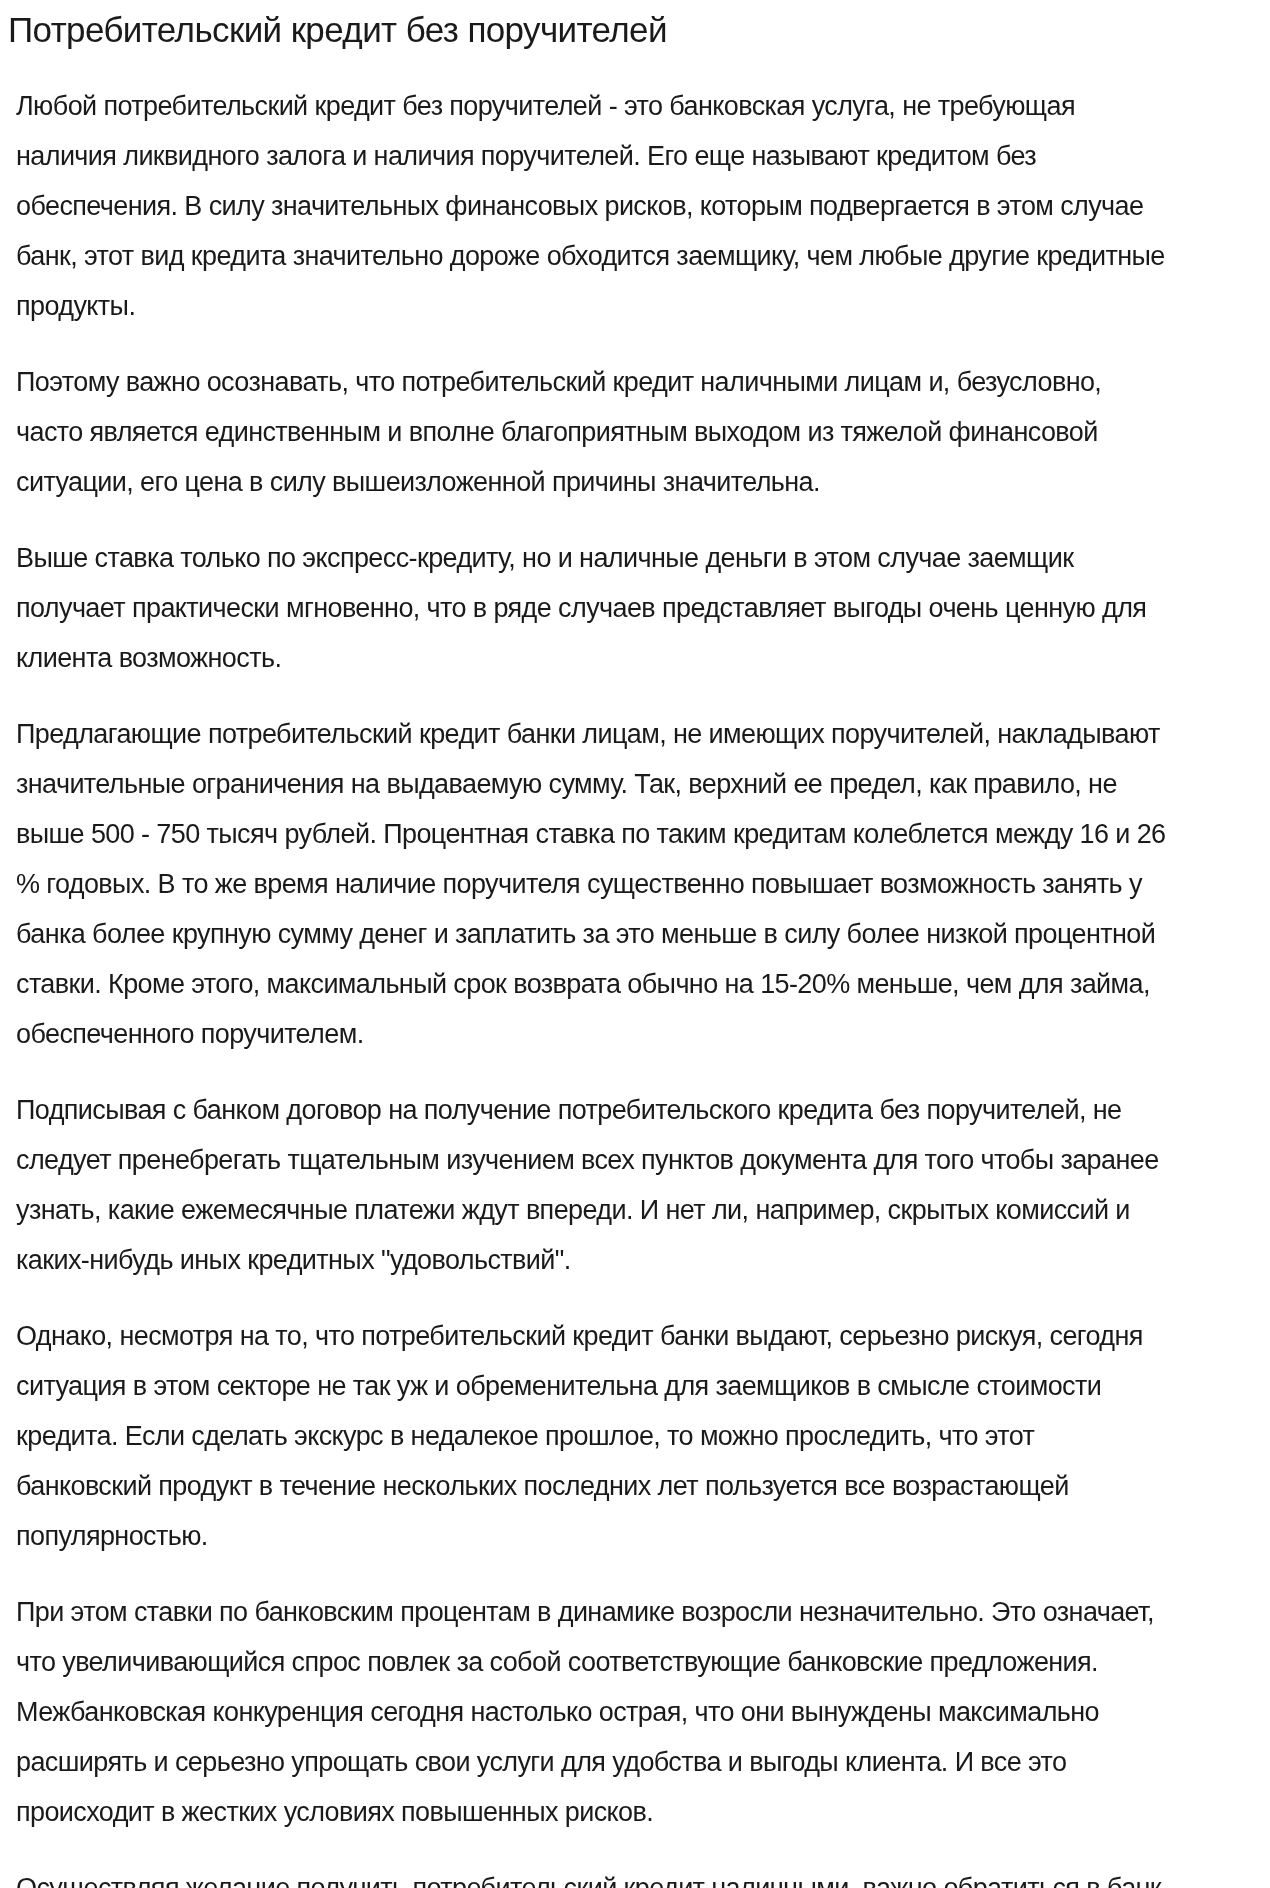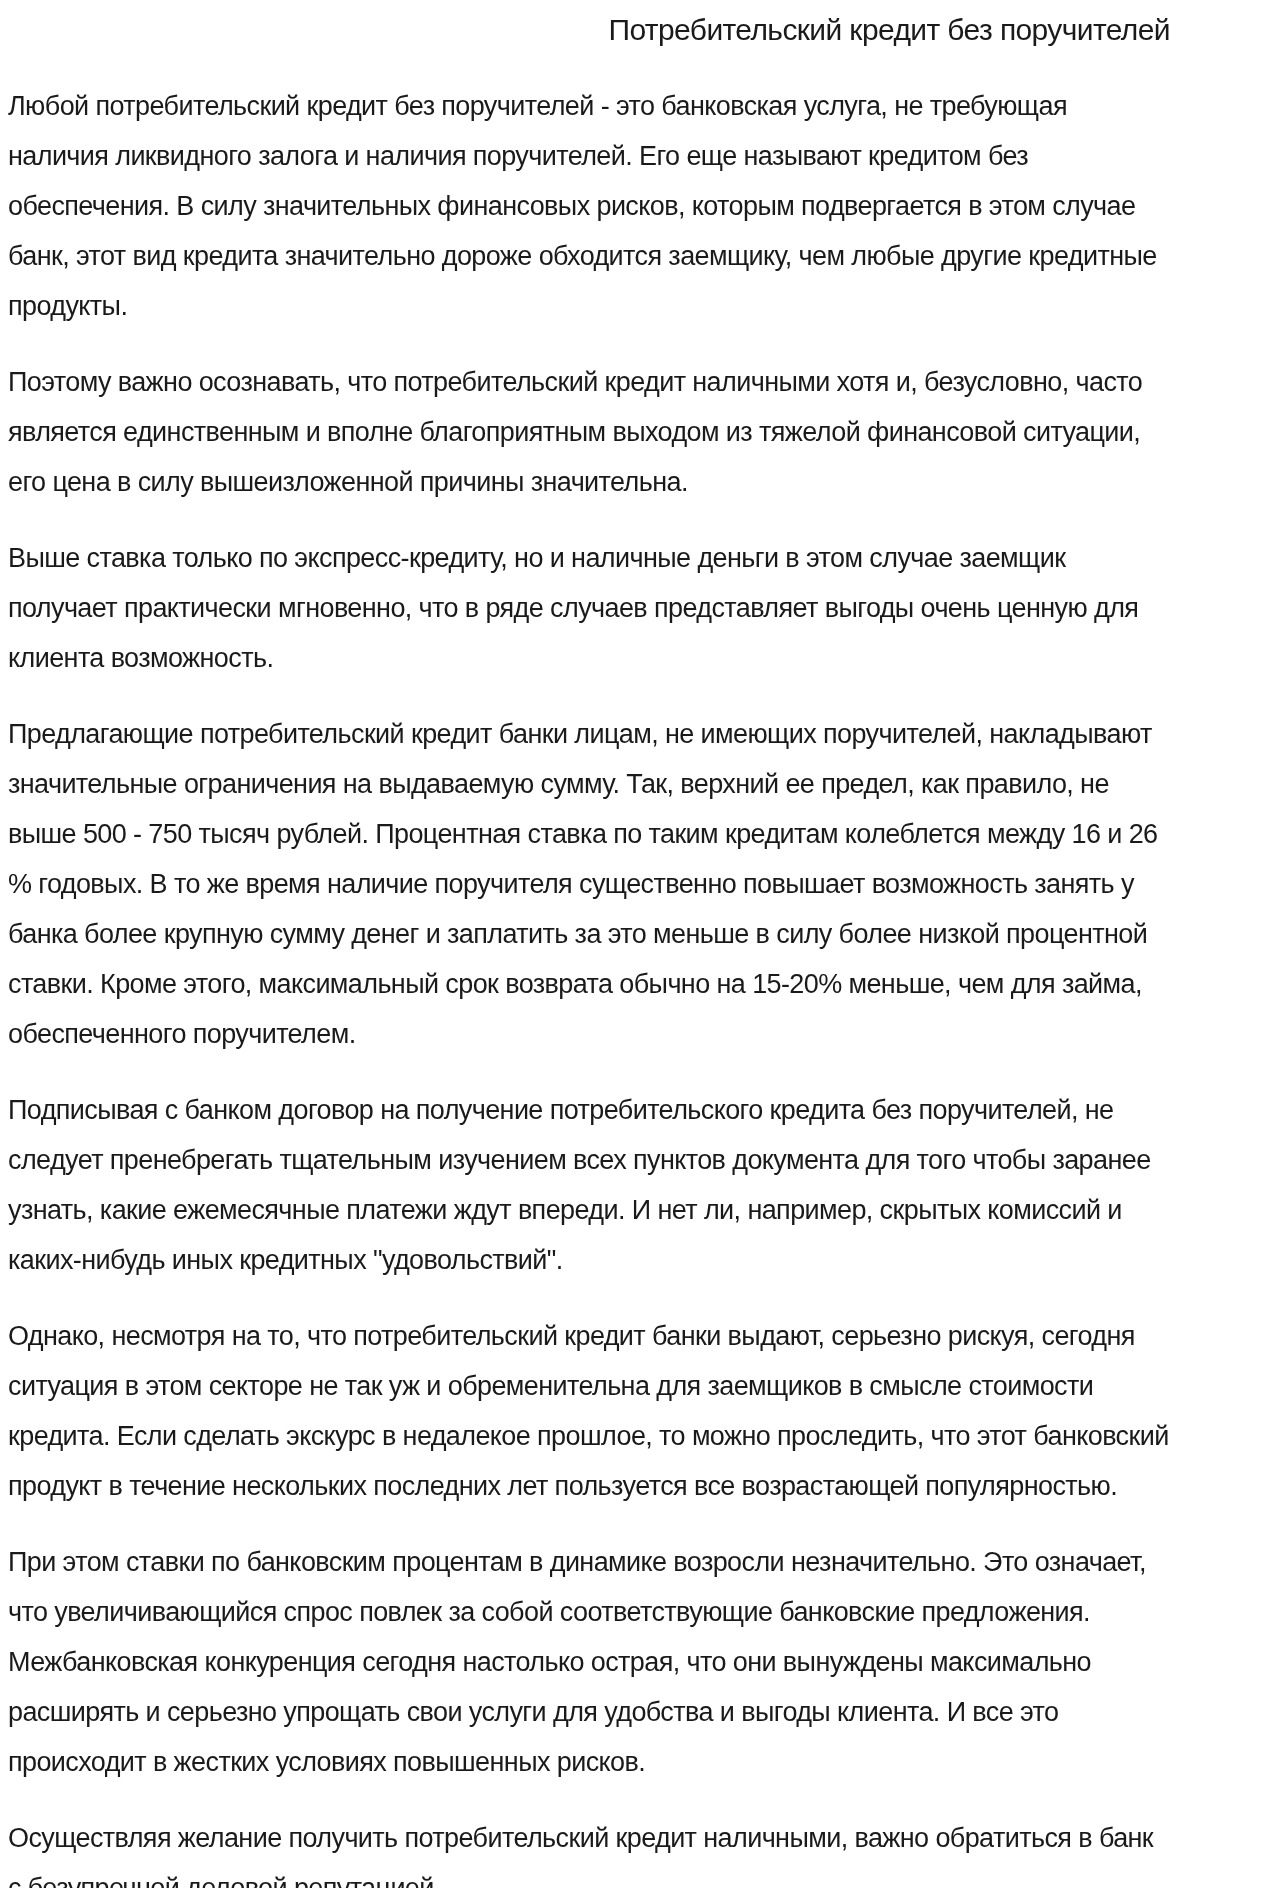--- a/index.html
+++ b/index.html
@@ -20,41 +20,40 @@
     background: #ffffff;
     font-family: "Liberation Sans", "DejaVu Sans", sans-serif;
     font-size: 27px;
     line-height: 50px;
     letter-spacing: -0.6px;
     color: #1a1a1a;
     -webkit-font-smoothing: antialiased;
   }
   .doc-title {
     margin: 0 0 26px 0;
-    font-size: 30px;
+    font-size: 35px;
     font-weight: 400;
     line-height: 50px;
-    text-align: right;
   }
   .doc-paragraph {
-    margin: 0 0 26px 0;
+    margin: 0 0 26px 8px;
   }
   .doc-paragraph:last-child {
     margin-bottom: 0;
   }
 </style>
 </head>
 <body>
 
 <main class="page">
   <p class="doc-title">Потребительский кредит без поручителей</p>
 
   <p class="doc-paragraph">Любой потребительский кредит без поручителей - это банковская услуга, не требующая наличия ликвидного залога и наличия поручителей. Его еще называют кредитом без обеспечения. В силу значительных финансовых рисков, которым подвергается в этом случае банк, этот вид кредита значительно дороже обходится заемщику, чем любые другие кредитные продукты.</p>
 
-  <p class="doc-paragraph">Поэтому важно осознавать, что потребительский кредит наличными хотя и, безусловно, часто является единственным и вполне благоприятным выходом из тяжелой финансовой ситуации, его цена в силу вышеизложенной причины значительна.</p>
+  <p class="doc-paragraph">Поэтому важно осознавать, что потребительский кредит наличными лицам и, безусловно, часто является единственным и вполне благоприятным выходом из тяжелой финансовой ситуации, его цена в силу вышеизложенной причины значительна.</p>
 
   <p class="doc-paragraph">Выше ставка только по экспресс-кредиту, но и наличные деньги в этом случае заемщик получает практически мгновенно, что в ряде случаев представляет выгоды очень ценную для клиента возможность.</p>
 
   <p class="doc-paragraph">Предлагающие потребительский кредит банки лицам, не имеющих поручителей, накладывают значительные ограничения на выдаваемую сумму. Так, верхний ее предел, как правило, не выше 500 - 750 тысяч рублей. Процентная ставка по таким кредитам колеблется между 16 и 26 % годовых. В то же время наличие поручителя существенно повышает возможность занять у банка более крупную сумму денег и заплатить за это меньше в силу более низкой процентной ставки. Кроме этого, максимальный срок возврата обычно на 15-20% меньше, чем для займа, обеспеченного поручителем.</p>
 
   <p class="doc-paragraph">Подписывая с банком договор на получение потребительского кредита без поручителей, не следует пренебрегать тщательным изучением всех пунктов документа для того чтобы заранее узнать, какие ежемесячные платежи ждут впереди. И нет ли, например, скрытых комиссий и каких-нибудь иных кредитных "удовольствий".</p>
 
   <p class="doc-paragraph">Однако, несмотря на то, что потребительский кредит банки выдают, серьезно рискуя, сегодня ситуация в этом секторе не так уж и обременительна для заемщиков в смысле стоимости кредита. Если сделать экскурс в недалекое прошлое, то можно проследить, что этот банковский продукт в течение нескольких последних лет пользуется все возрастающей популярностью.</p>
 
   <p class="doc-paragraph">При этом ставки по банковским процентам в динамике возросли незначительно. Это означает, что увеличивающийся спрос повлек за собой соответствующие банковские предложения. Межбанковская конкуренция сегодня настолько острая, что они вынуждены максимально расширять и серьезно упрощать свои услуги для удобства и выгоды клиента. И все это происходит в жестких условиях повышенных рисков.</p>

